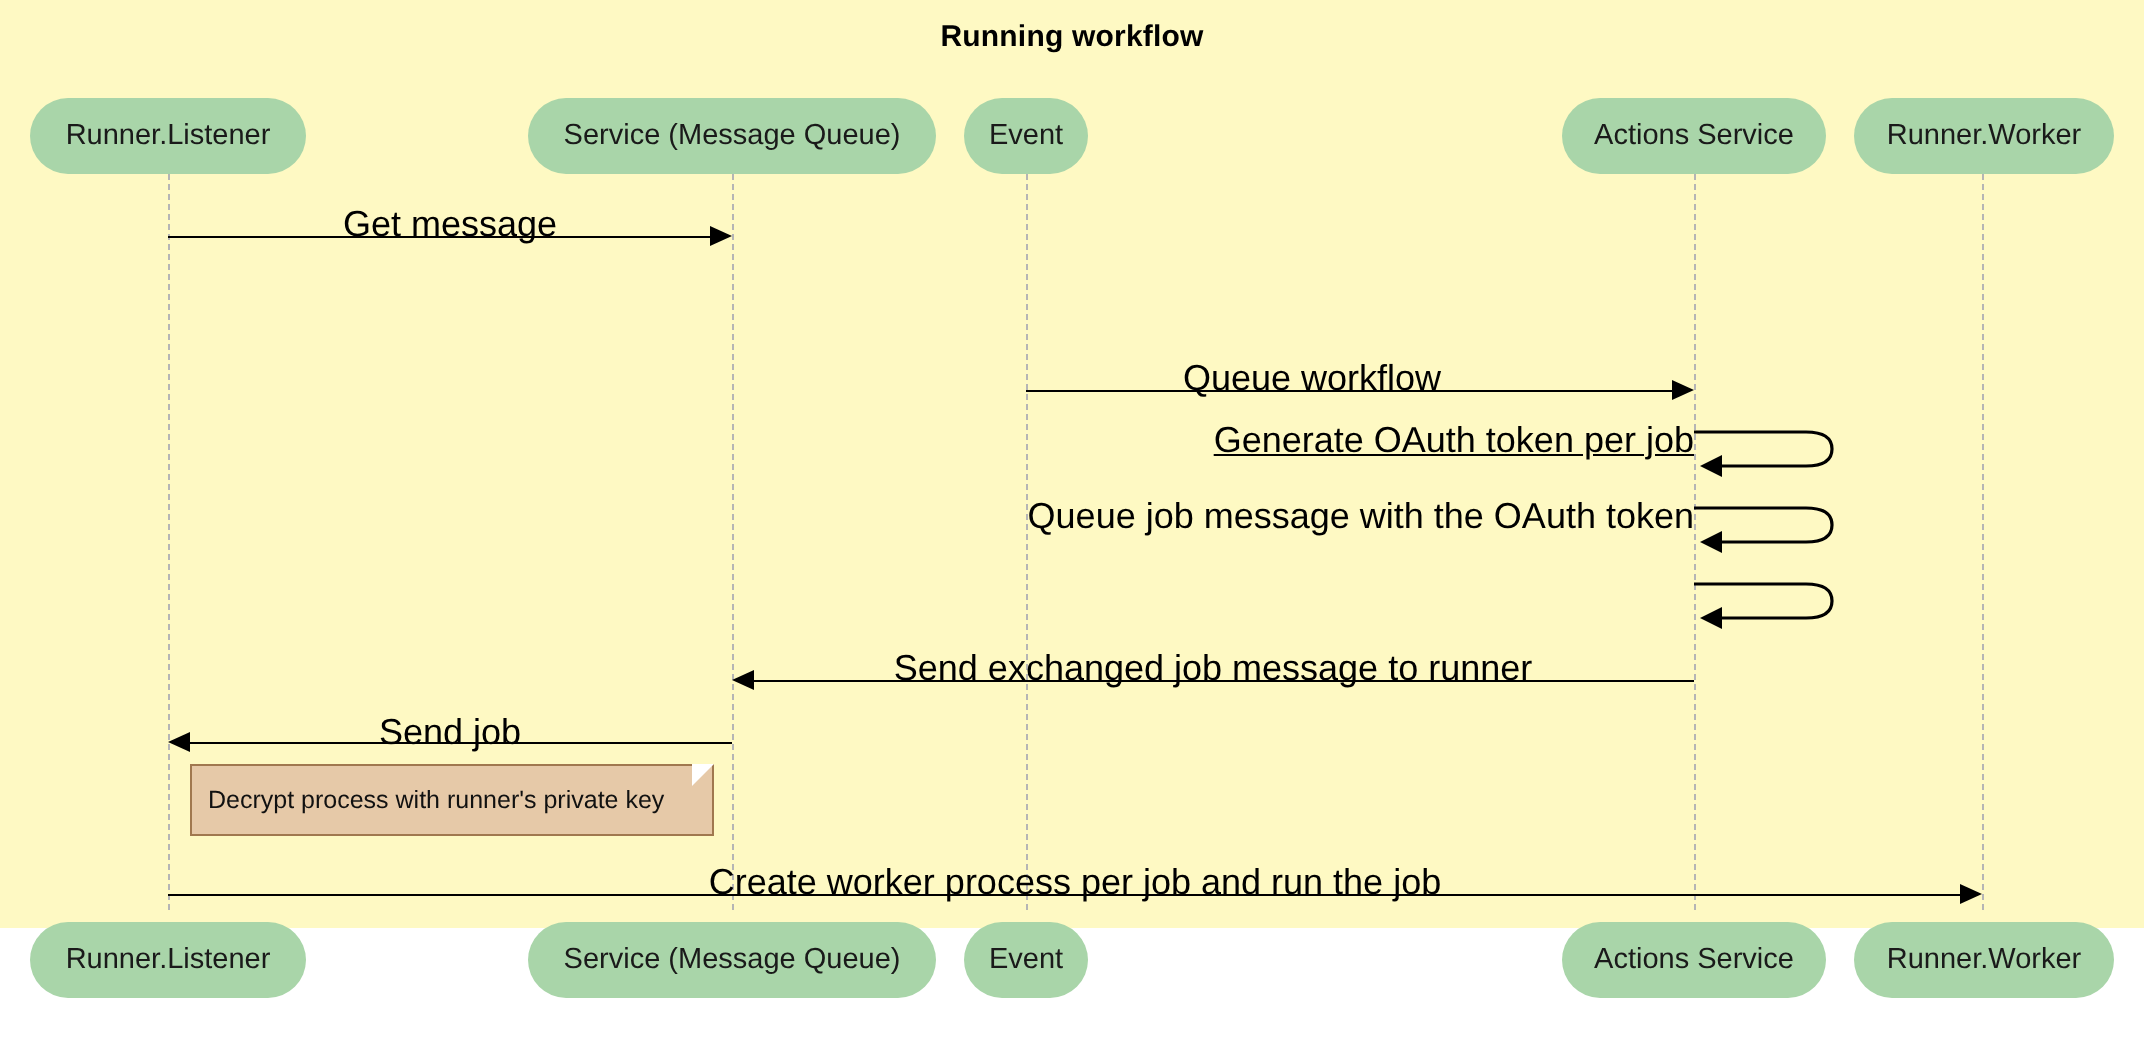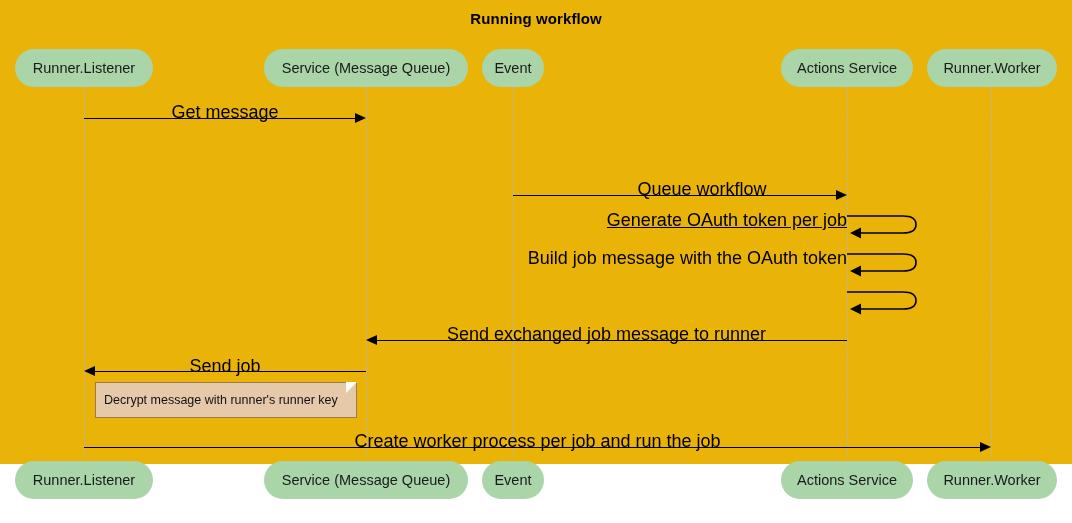--- a/index.html
+++ b/index.html
@@ -11,21 +11,21 @@
     width: 1072px;
     height: 523px;
     font-family: "Liberation Sans", sans-serif;
     color: #000000;
     overflow: hidden;
   }
   #diagram {
     position: relative;
     width: 1072px;
     height: 464px;
-    background: #eab308;
+    background: #fef9c3;
   }
   .title {
     position: absolute;
     left: 0;
     top: 10px;
     width: 1072px;
     text-align: center;
     font-size: 15px;
     font-weight: bold;
     color: #000000;
@@ -152,33 +152,33 @@
   </div>
   <div class="participant" style="left:927px; top:461px; width:130px;">
     <span>Runner.Worker</span>
   </div>
 
   <div class="msg-label" style="left:84px; top:102px; width:282px;">Get message</div>
   <div class="msg-line" style="left:84px; top:118px; width:272px;"></div>
   <div class="arrowhead right" style="left:355px; top:113px;"></div>
 
 
-  <div class="msg-label" style="left:535px; top:179px; width:334px;text-align:center;">Queue workflow</div>
+  <div class="msg-label" style="left:489px; top:179px; width:334px;text-align:center;">Queue workflow</div>
   <div class="msg-line" style="left:513px; top:195px; width:324px;"></div>
   <div class="arrowhead right" style="left:836px; top:190px;"></div>
 
   <div class="msg-label" style="left:547px; top:210px; width:300px; text-align:right;text-decoration:underline;">Generate OAuth token per job</div>
   <div class="selfloop" style="left:847px; top:213px;">
     <svg width="80" height="24" viewBox="0 0 80 24">
       <path d="M 0 3 L 56 3 Q 69 3 69 11.5 Q 69 20 56 20 L 12 20" fill="none" stroke="#000000" stroke-width="1.6"></path>
       <polygon points="14,14.5 14,25.5 3,20" fill="#000000"></polygon>
     </svg>
   </div>
 
-  <div class="msg-label" style="left:507px; top:248px; width:340px; text-align:right;">Build job message with the OAuth token</div>
+  <div class="msg-label" style="left:507px; top:248px; width:340px; text-align:right;">Queue job message with the OAuth token</div>
   <div class="selfloop" style="left:847px; top:251px;">
     <svg width="80" height="24" viewBox="0 0 80 24">
       <path d="M 0 3 L 56 3 Q 69 3 69 11.5 Q 69 20 56 20 L 12 20" fill="none" stroke="#000000" stroke-width="1.6"></path>
       <polygon points="14,14.5 14,25.5 3,20" fill="#000000"></polygon>
     </svg>
   </div>
 
   <div class="selfloop" style="left:847px; top:289px;">
     <svg width="80" height="24" viewBox="0 0 80 24">
       <path d="M 0 3 L 56 3 Q 69 3 69 11.5 Q 69 20 56 20 L 12 20" fill="none" stroke="#000000" stroke-width="1.6"></path>
@@ -188,21 +188,21 @@
 
   <div class="msg-label" style="left:366px; top:324px; width:481px;">Send exchanged job message to runner</div>
   <div class="msg-line" style="left:377px; top:340px; width:470px;"></div>
   <div class="arrowhead left" style="left:366px; top:335px;"></div>
 
   <div class="msg-label" style="left:84px; top:356px; width:282px;">Send job</div>
   <div class="msg-line" style="left:95px; top:371px; width:271px;"></div>
   <div class="arrowhead left" style="left:84px; top:366px;"></div>
 
   <div class="note" style="left:95px; top:382px; width:262px; height:36px;">
-    <span>Decrypt message with runner's runner key</span>
+    <span>Decrypt process with runner's private key</span>
     <span class="fold-tri"></span>
   </div>
 
   <div class="msg-label" style="left:84px; top:431px; width:907px;">Create worker process per job and run the job</div>
   <div class="msg-line" style="left:84px; top:447px; width:897px;"></div>
   <div class="arrowhead right" style="left:980px; top:442px;"></div>
 
 </div>
 
 </body></html>

